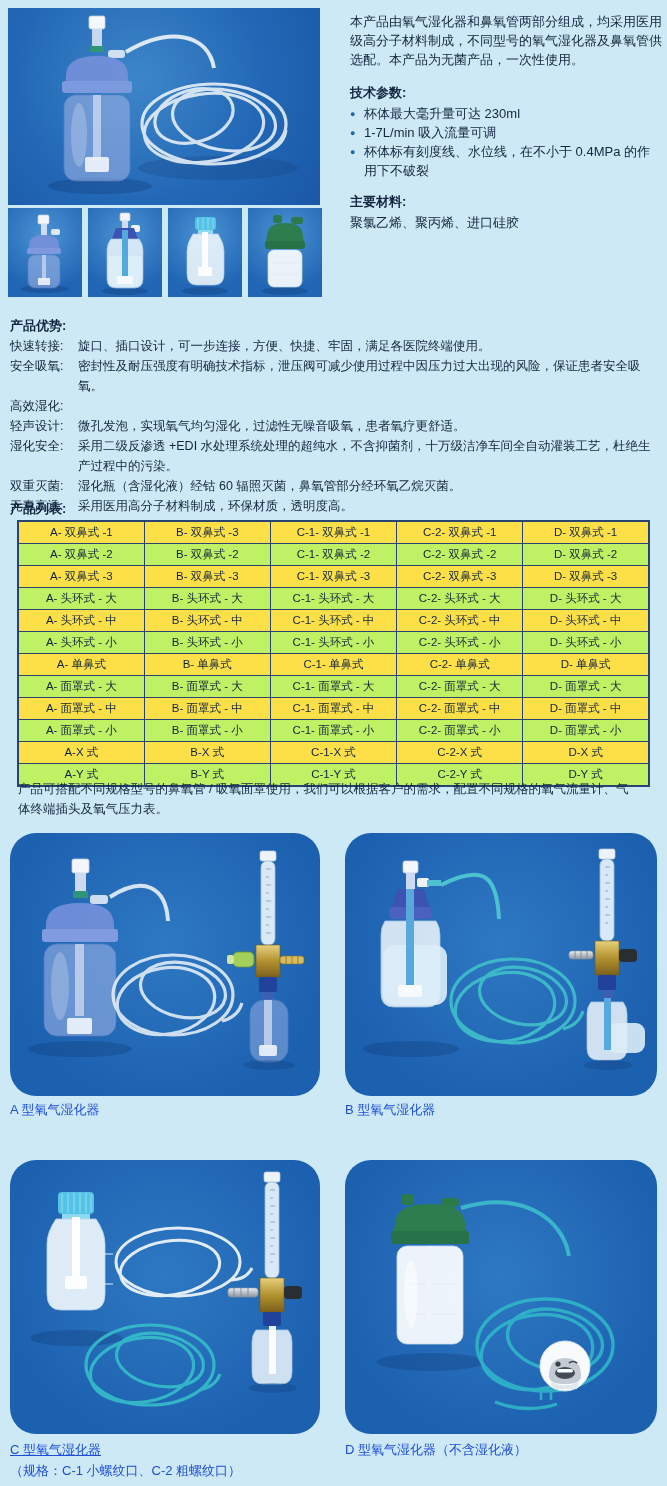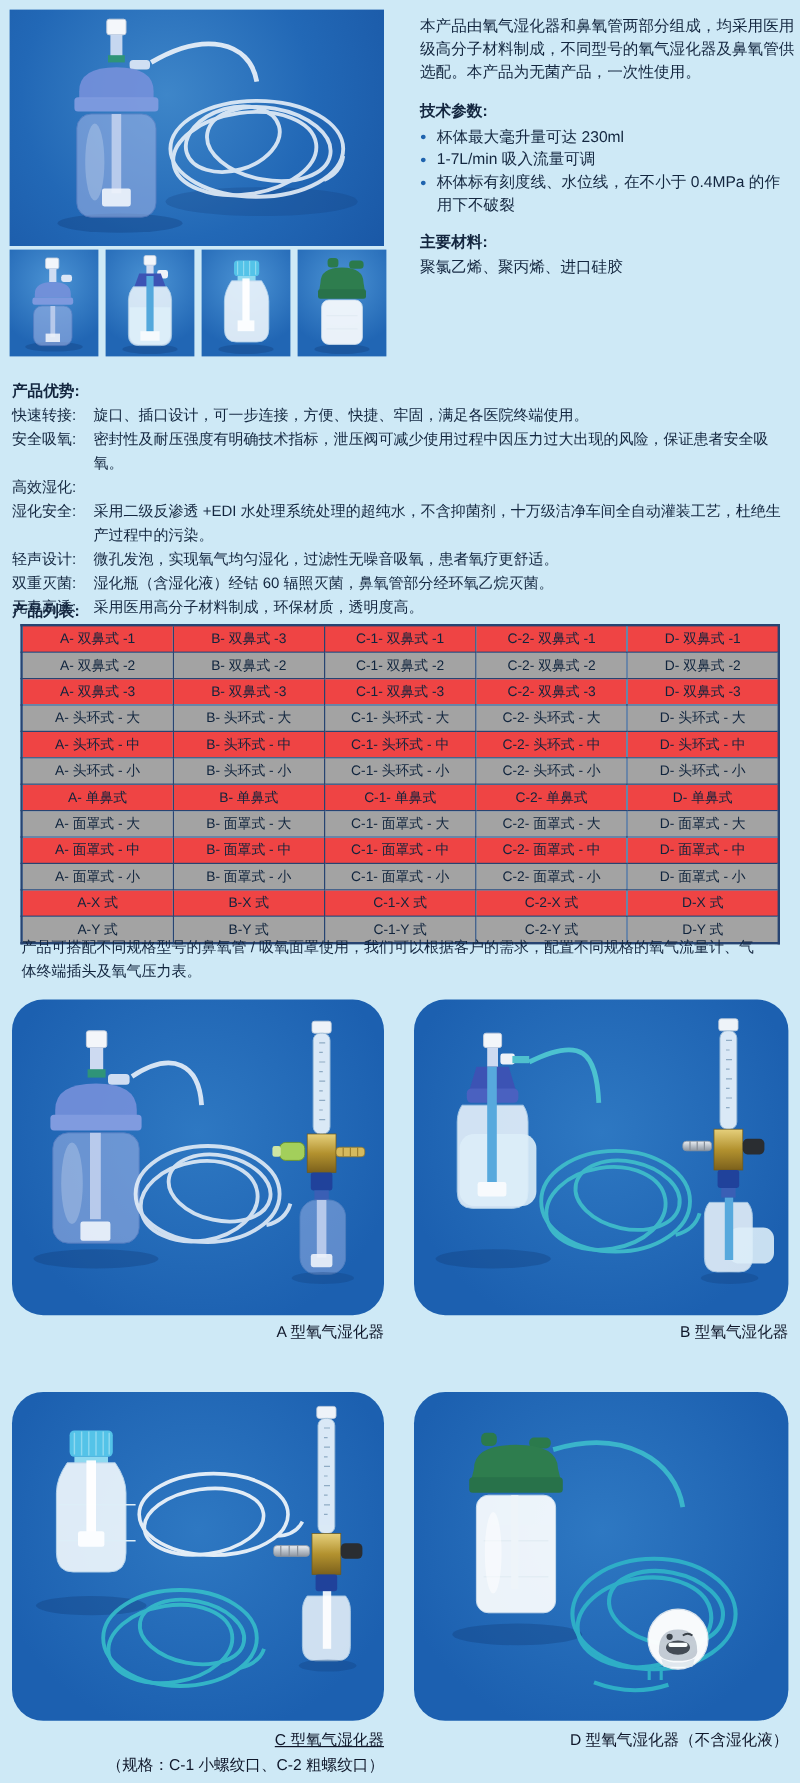--- a/index.html
+++ b/index.html
@@ -37,34 +37,34 @@
   .pl-title{left:10px;top:500px;font-weight:bold;font-size:13px;}
   table.product{
     position:absolute;left:17px;top:520px;width:633px;
     border-collapse:collapse;border:2px solid #274472;
     font-size:11.5px;color:#10243d;table-layout:fixed;
   }
   table.product td{
     border:1px solid #274472;text-align:center;padding:3px 2px;height:14.5px;
     overflow:hidden;white-space:nowrap;
   }
-  tr.dark td{background:#ef4444;}
-  tr.light td{background:#a3a3a3;}
+  tr.dark td{background:#fde047;}
+  tr.light td{background:#bef264;}
   
   .note{left:18px;top:780px;width:620px;font-size:12.5px;line-height:19.5px;}
   
   .card{
     border-radius:26px;overflow:hidden;
     background:radial-gradient(circle at 50% 42%, #2e78c2 0%, #1c60b0 78%);
   }
   .card-a{left:10px;top:833px;width:310px;height:263px;}
   .card-b{left:345px;top:833px;width:312px;height:263px;}
   .card-c{left:10px;top:1160px;width:310px;height:274px;}
   .card-d{left:345px;top:1160px;width:312px;height:274px;}
-  .caption{font-size:13px;text-align:right;color:#0f172a;}
+  .caption{font-size:13px;text-align:left;color:#1d4ed8;}
   .cap-a{left:10px;top:1101px;width:310px;}
   .cap-b{left:345px;top:1101px;width:312px;}
   .cap-c{left:10px;top:1441px;width:310px;text-decoration:underline;}
   .cap-c2{left:10px;top:1462px;width:310px;}
   .cap-d{left:345px;top:1441px;width:312px;}
   svg{display:block;}
 </style>
 </head>
 <body>
 
@@ -178,26 +178,26 @@
     <span class="adv-text">旋口、插口设计，可一步连接，方便、快捷、牢固，满足各医院终端使用。</span>
   </div>
   <div class="adv-row">
     <span class="adv-label">安全吸氧:</span>
     <span class="adv-text">密封性及耐压强度有明确技术指标，泄压阀可减少使用过程中因压力过大出现的风险，保证患者安全吸氧。</span>
   </div>
   <div class="adv-row">
     <span class="adv-label">高效湿化:</span>
   </div>
   <div class="adv-row">
+    <span class="adv-label">轻声设计:</span>
+    <span class="adv-text">微孔发泡，实现氧气均匀湿化，过滤性无噪音吸氧，患者氧疗更舒适。</span>
+  </div>
+  <div class="adv-row">
     <span class="adv-label">湿化安全:</span>
     <span class="adv-text">采用二级反渗透 +EDI 水处理系统处理的超纯水，不含抑菌剂，十万级洁净车间全自动灌装工艺，杜绝生产过程中的污染。</span>
-  </div>
-  <div class="adv-row">
-    <span class="adv-label">轻声设计:</span>
-    <span class="adv-text">微孔发泡，实现氧气均匀湿化，过滤性无噪音吸氧，患者氧疗更舒适。</span>
   </div>
   <div class="adv-row">
     <span class="adv-label">双重灭菌:</span>
     <span class="adv-text">湿化瓶（含湿化液）经钴 60 辐照灭菌，鼻氧管部分经环氧乙烷灭菌。</span>
   </div>
   <div class="adv-row">
     <span class="adv-label">无毒高透:</span>
     <span class="adv-text">采用医用高分子材料制成，环保材质，透明度高。</span>
   </div>
 </div>

